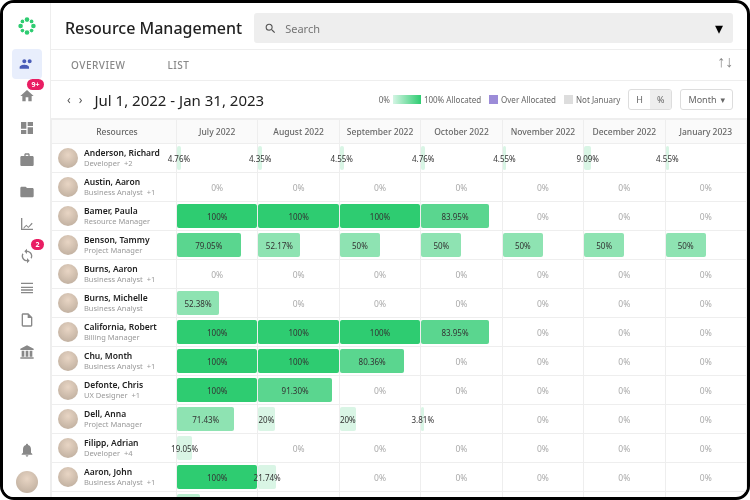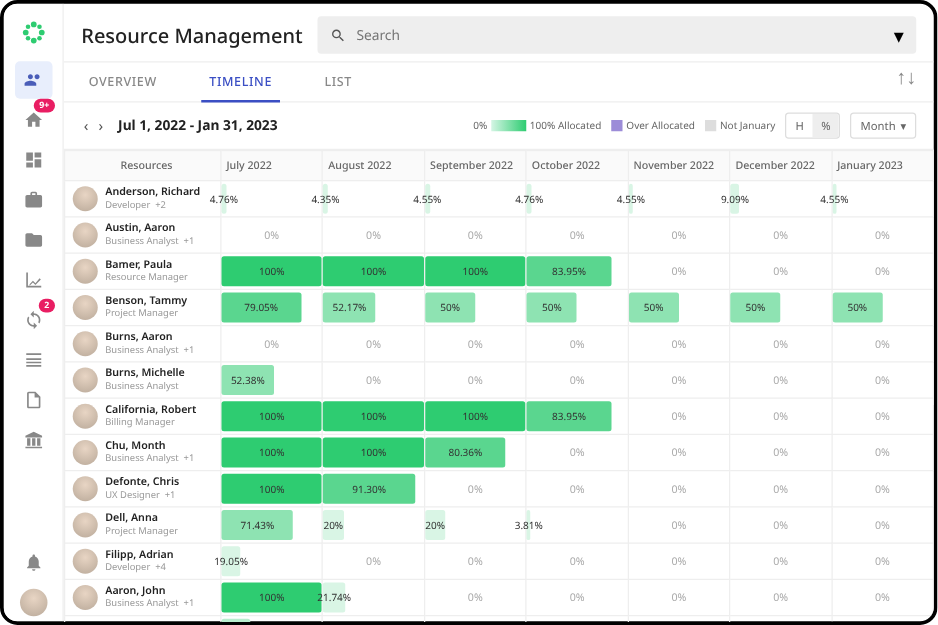--- a/index.html
+++ b/index.html
@@ -20,35 +20,35 @@
 .search svg{width:13px;height:13px;fill:#555}
 .search input{border:none;background:transparent;outline:none;font-size:11px;flex:1}
 .search .chev{margin-left:auto}
 .tabs{display:flex;gap:30px;padding:0 14px;border-bottom:1px solid #eee;align-items:flex-start}
 .tab{font-size:10px;letter-spacing:0.5px;color:#888;padding:8px 6px;cursor:pointer;font-weight:500}
 .tab.active{color:#3b4fc4;border-bottom:2px solid #3b4fc4;margin-bottom:-1px}
 .tabs .sort{margin-left:auto;color:#888;cursor:pointer}
 .controls{display:flex;align-items:center;padding:8px 14px;gap:10px;border-bottom:1px solid #eee}
 .nav-arrows{display:flex;gap:4px}
 .nav-arrow{cursor:pointer;color:#555;font-size:12px;padding:2px}
-.date-range{font-size:11px;font-weight:700;color:#222}
+.date-range{font-size:15px;font-weight:400;color:#222}
 .legend{margin-left:auto;display:flex;align-items:center;gap:8px;font-size:8px;color:#666}
 .leg-item{display:flex;align-items:center;gap:3px}
 .swatch{width:28px;height:9px}
 .grad{background:linear-gradient(to right,#d4f5e4,#2ecc71)}
 .sw-over{width:9px;height:9px;background:#9c8cd8}
 .sw-not{width:9px;height:9px;background:#ddd}
 .toggle-group{display:flex;border:1px solid #ddd;border-radius:3px;overflow:hidden}
 .toggle-btn{font-size:9px;padding:3px 7px;cursor:pointer;color:#666}
 .toggle-btn.active{background:#eee}
 .month-sel{border:1px solid #ddd;border-radius:3px;padding:3px 7px;font-size:9px;color:#666;display:flex;align-items:center;gap:4px;cursor:pointer}
 .grid{flex:1;overflow:auto}
 table{border-collapse:collapse;width:100%;table-layout:fixed}
 th,td{border:1px solid #eee;font-size:8.5px;color:#666}
-th{font-weight:500;padding:6px 4px;text-align:left;background:#fafafa}
+th{font-weight:500;padding:6px 4px;text-align:center;background:#fafafa}
 th.res-head{text-align:center;padding-left:10px;width:125px}
 td.res-cell{padding:4px 6px;width:125px}
 .res-row{display:flex;align-items:center;gap:6px}
 .avatar{width:20px;height:20px;border-radius:50%;background:#ccc;flex-shrink:0;background:radial-gradient(circle at 50% 35%,#e8d5c4,#b8a898)}
 .res-info{display:flex;flex-direction:column;line-height:1.2;overflow:hidden}
 .res-name{font-size:8.5px;font-weight:600;color:#222;white-space:nowrap}
 .res-role{font-size:7.5px;color:#999;white-space:nowrap}
 td.val{text-align:center;padding:0;position:relative;height:26px}
 .bar{position:absolute;left:0;top:2px;bottom:2px;display:flex;align-items:center;justify-content:center;font-size:8px;color:#333;border-radius:2px}
 .noval{color:#aaa}
@@ -142,21 +142,20 @@
         <svg viewBox="0 0 24 24">
             <path d="M15.5 14h-.79l-.28-.27A6.471 6.471 0 0016 9.5 6.5 6.5 0 109.5 16c1.61 0 3.09-.59 4.23-1.57l.27.28v.79l5 4.99L20.49 19l-4.99-5zM9.5 14C7.01 14 5 11.99 5 9.5S7.01 5 9.5 5 14 7.01 14 9.5 11.99 14 9.5 14z"></path>
           </svg>
         <input placeholder="Search" style="">
         <span class="chev">▾</span>
       </div>
     </div>
 
     <div class="tabs">
       <div class="tab">OVERVIEW</div>
-      <div class="tab active">TIMELINE</div>
       <div class="tab">LIST</div>
       <span class="sort">↑↓</span>
     </div>
 
     <div class="controls">
       <div class="nav-arrows">
         <span class="nav-arrow">‹</span>
         <span class="nav-arrow">›</span>
       </div>
       <div class="date-range">Jul 1, 2022 - Jan 31, 2023</div>

